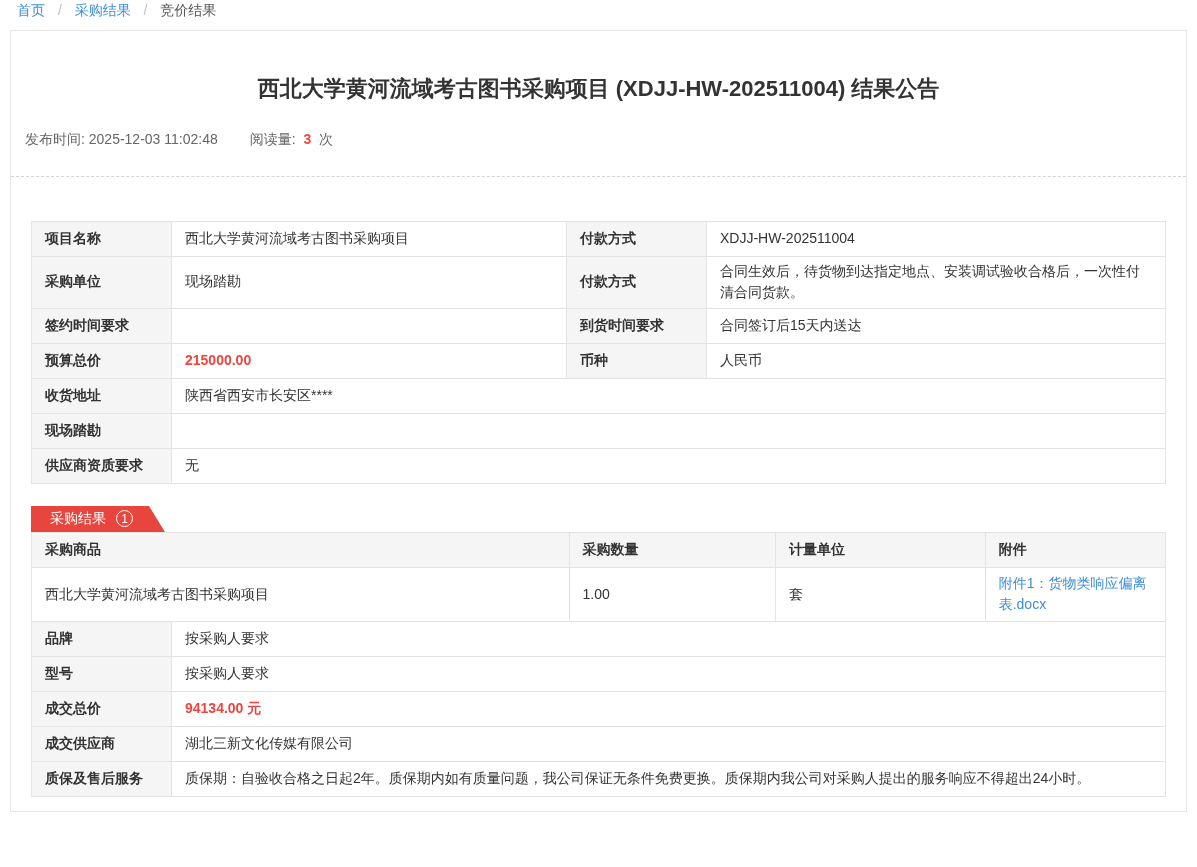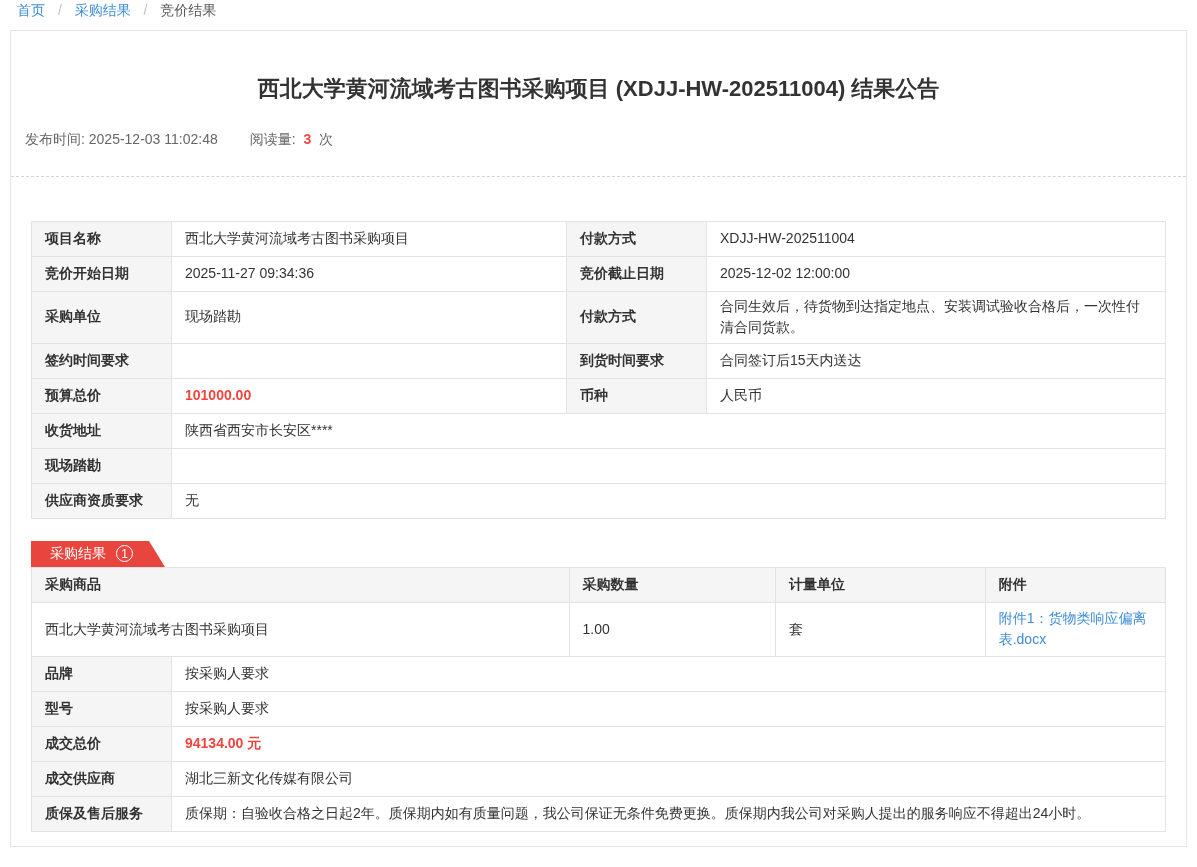--- a/index.html
+++ b/index.html
@@ -153,40 +153,34 @@
           <col>
         </colgroup>
       <tbody>
         <tr>
           <td class="label-cell">项目名称</td>
           <td>西北大学黄河流域考古图书采购项目</td>
           <td class="label-cell">付款方式</td>
           <td>XDJJ-HW-202511004</td>
         </tr>
         <tr>
-          <td class="label-cell">竞价开始日期</td>
-          <td>2025-11-27 09:34:36</td>
-          <td class="label-cell">竞价截止日期</td>
-          <td>2025-12-02 12:00:00</td>
-        </tr>
-        <tr>
           <td class="label-cell">采购单位</td>
           <td>现场踏勘</td>
           <td class="label-cell">付款方式</td>
           <td>合同生效后，待货物到达指定地点、安装调试验收合格后，一次性付清合同货款。</td>
         </tr>
         <tr>
           <td class="label-cell">签约时间要求</td>
           <td></td>
           <td class="label-cell">到货时间要求</td>
           <td>合同签订后15天内送达</td>
         </tr>
         <tr>
           <td class="label-cell">预算总价</td>
-          <td class="red-value">101000.00</td>
+          <td class="red-value">215000.00</td>
           <td class="label-cell">币种</td>
           <td>人民币</td>
         </tr>
         <tr>
           <td class="label-cell">收货地址</td>
           <td colspan="3">陕西省西安市长安区****</td>
         </tr>
         <tr>
           <td class="label-cell">现场踏勘</td>
           <td colspan="3"></td>

